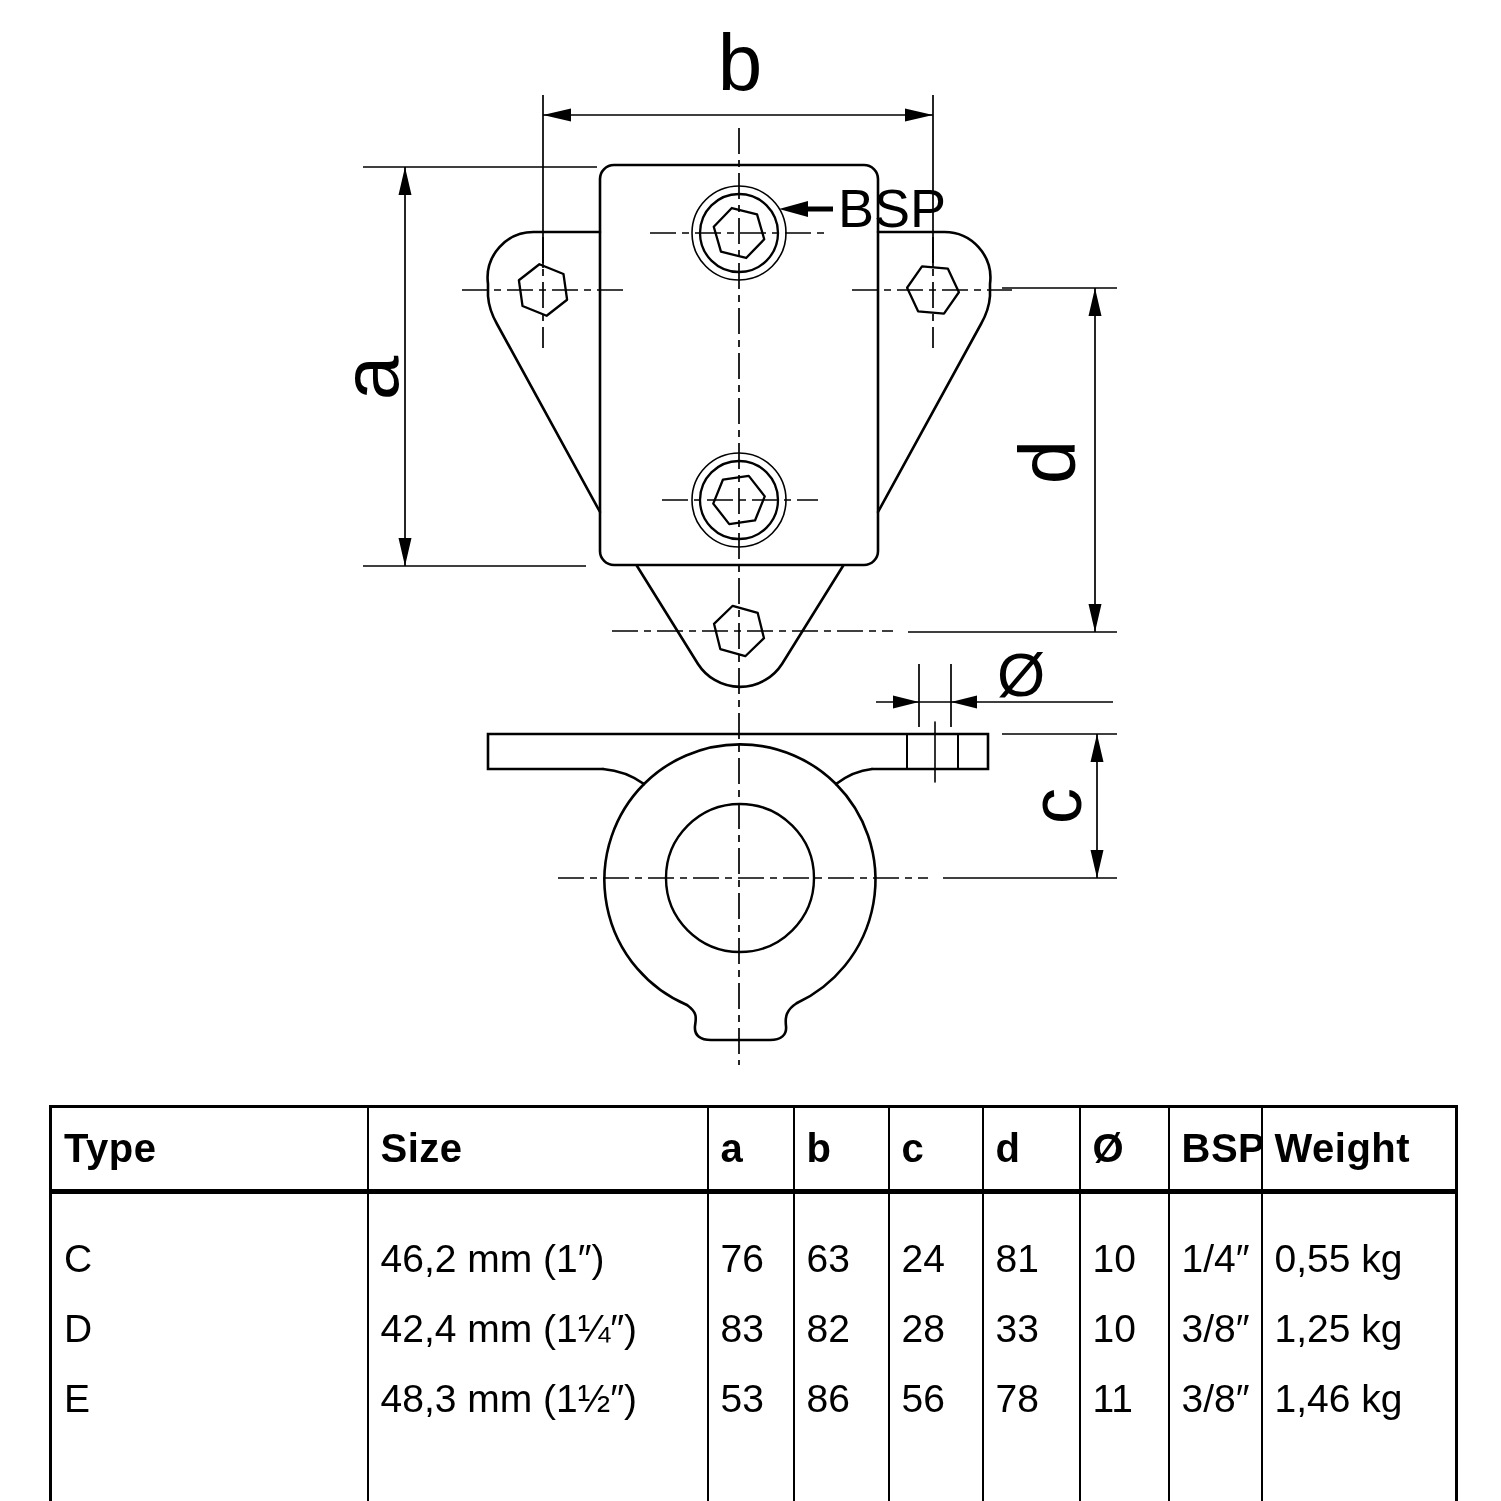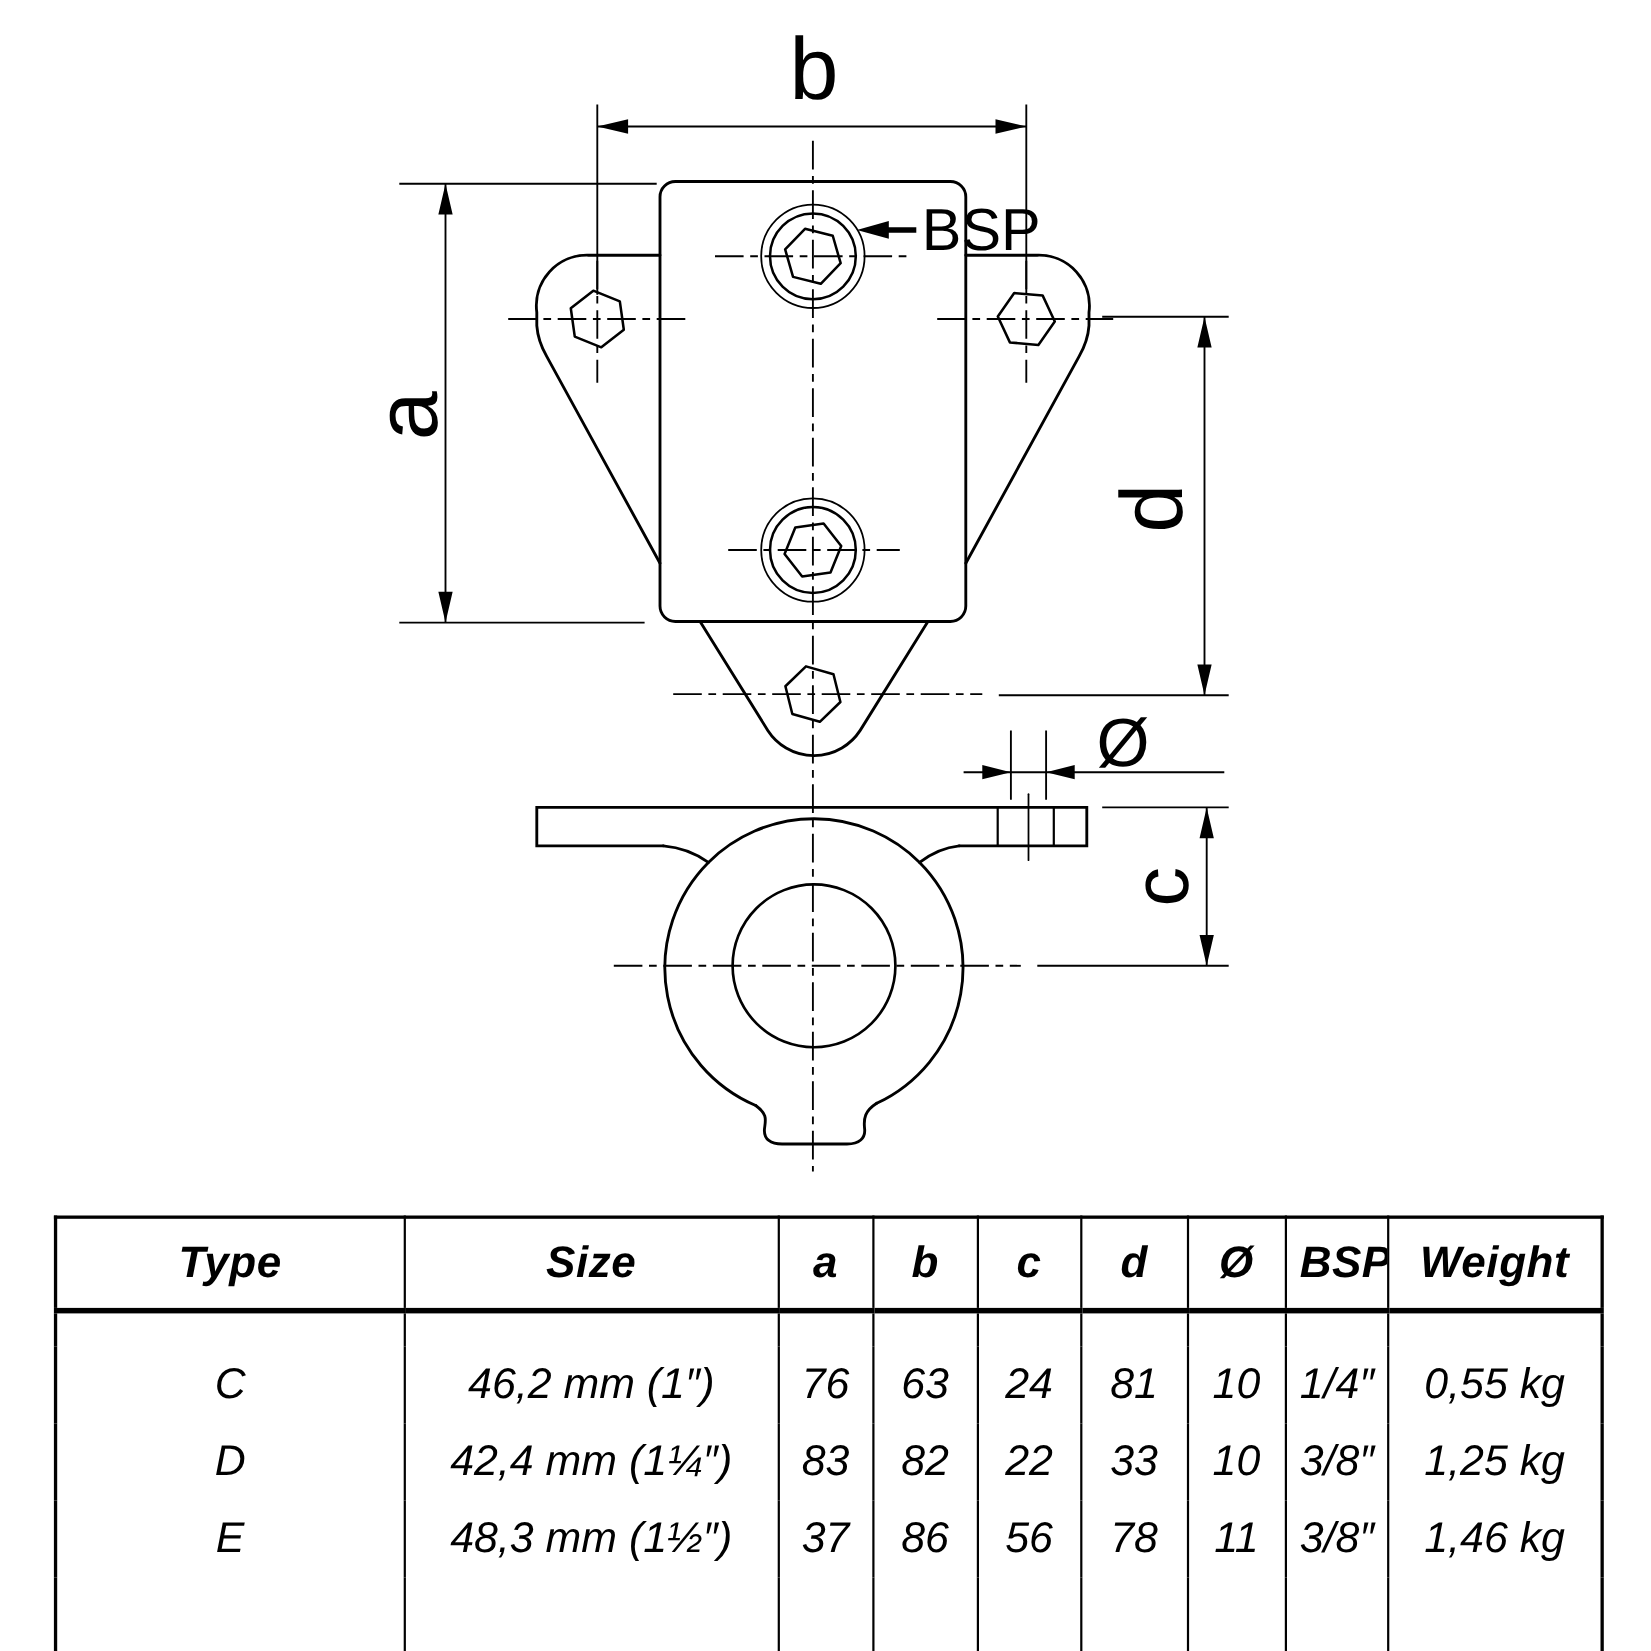--- a/index.html
+++ b/index.html
@@ -4,22 +4,22 @@
 <style>
   html,body{margin:0;padding:0;background:#ffffff;}
   .page{position:relative;width:1501px;height:1501px;background:#fff;overflow:hidden;
         font-family:"Liberation Sans",sans-serif;color:#000;}
   .drawing-svg{position:absolute;left:0;top:0;}
   .dim-label{font-family:"Liberation Sans",sans-serif;fill:#000;}
   
   .spec-table{position:absolute;left:49px;top:1105px;width:1406px;height:351px;
               border-collapse:collapse;table-layout:fixed;
               font-family:"Liberation Sans",sans-serif;}
-  .spec-table td,.spec-table th{padding:12px;text-align:center;vertical-align:middle;
-              border-left:2px solid #000;overflow:hidden;white-space:nowrap;font-style:italic;}
+  .spec-table td,.spec-table th{padding:12px;text-align:left;vertical-align:middle;
+              border-left:2px solid #000;overflow:hidden;white-space:nowrap;}
   .spec-table td:first-child,.spec-table th:first-child{border-left:none;}
   .spec-table{border:3px solid #000;}
   .spec-table thead th{height:57px;font-size:40px;font-weight:bold;
               border-bottom:5px solid #000;letter-spacing:0.5px;}
   .spec-table .spacer td{height:6px;border-bottom:none;}
   .spec-table tbody td{font-size:39px;font-weight:normal;height:46px;}
   .spec-table .filler td{height:132px;}
 </style>
 </head>
 <body>
@@ -173,30 +173,30 @@
         <td>81</td>
         <td>10</td>
         <td>1/4″</td>
         <td>0,55 kg</td>
       </tr>
       <tr>
         <td>D</td>
         <td>42,4 mm (1¼″)</td>
         <td>83</td>
         <td>82</td>
-        <td>22</td>
+        <td>28</td>
         <td>33</td>
         <td>10</td>
         <td>3/8″</td>
         <td>1,25 kg</td>
       </tr>
       <tr>
         <td>E</td>
         <td>48,3 mm (1½″)</td>
-        <td>37</td>
+        <td>53</td>
         <td>86</td>
         <td>56</td>
         <td>78</td>
         <td>11</td>
         <td>3/8″</td>
         <td>1,46 kg</td>
       </tr>
       <tr class="filler">
         <td></td>
           <td></td>

